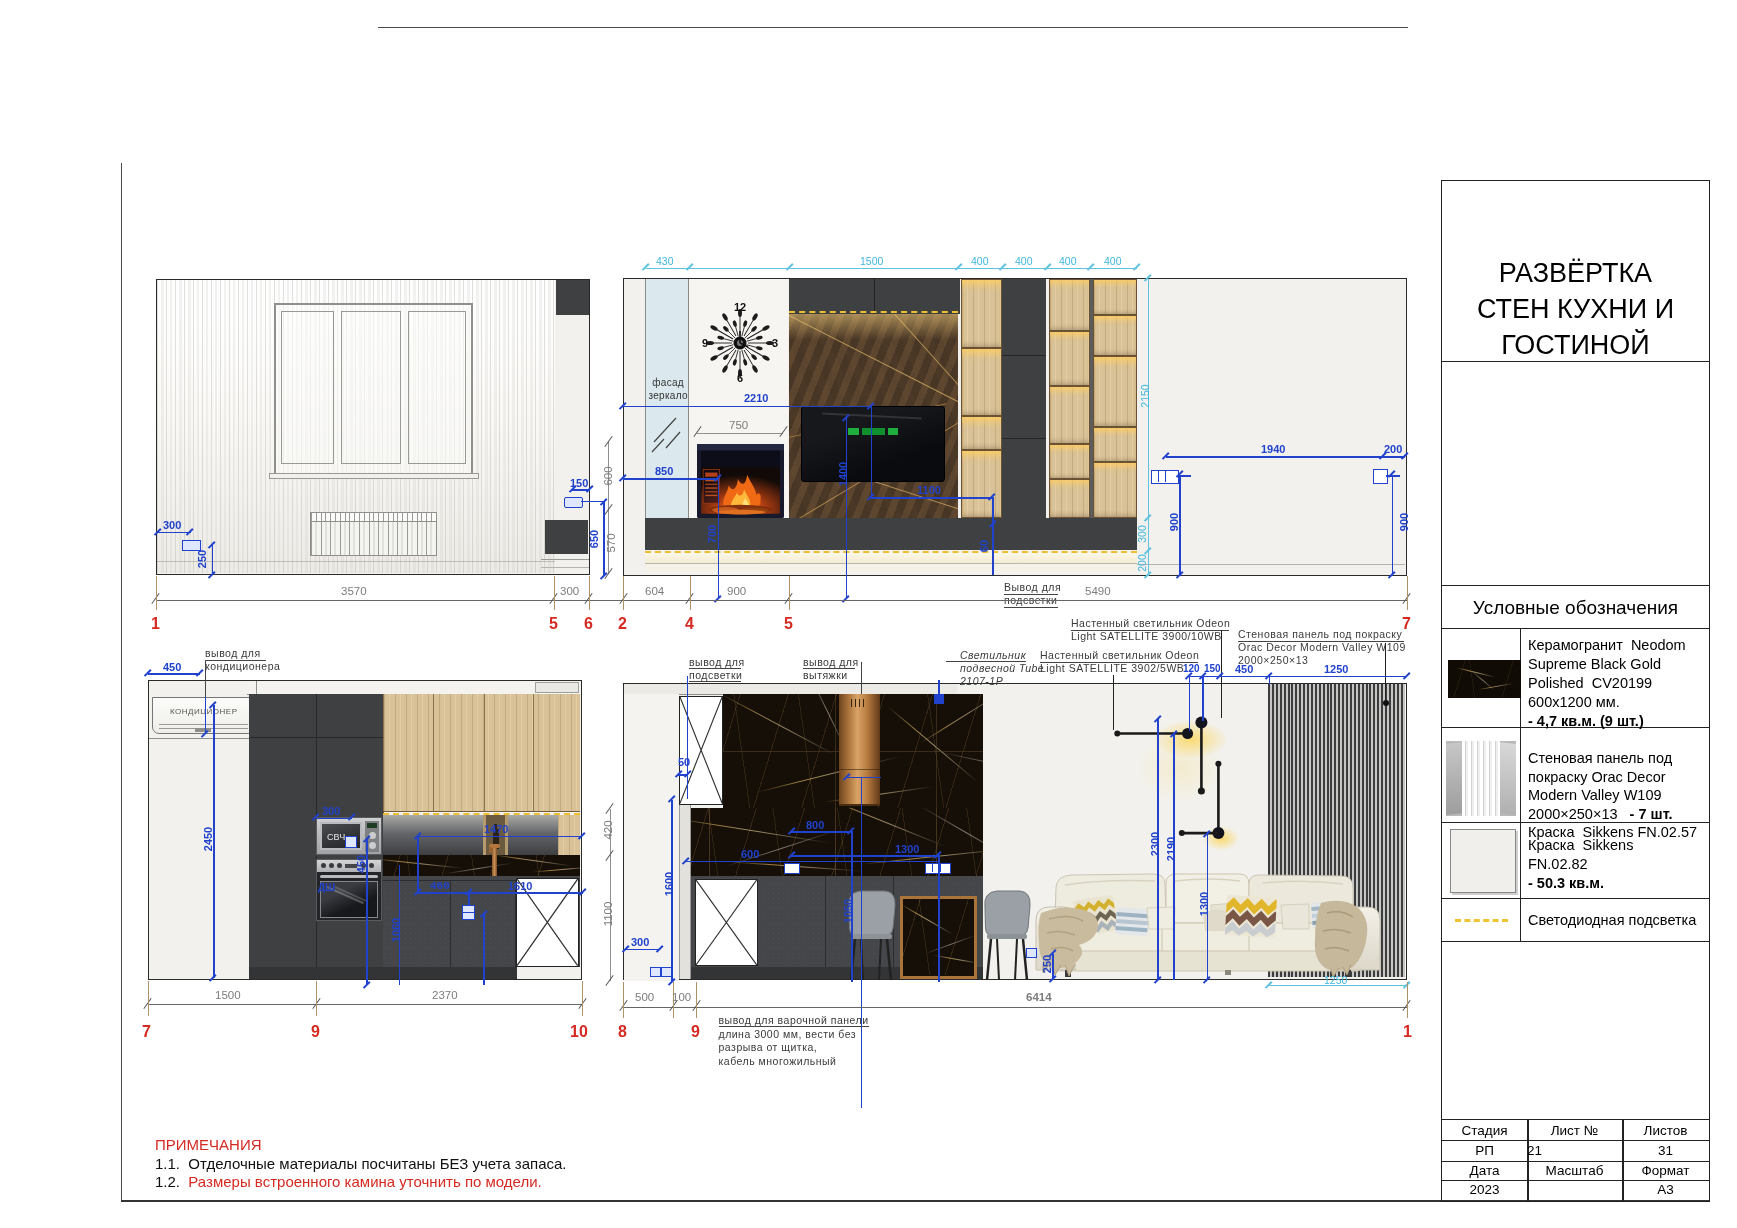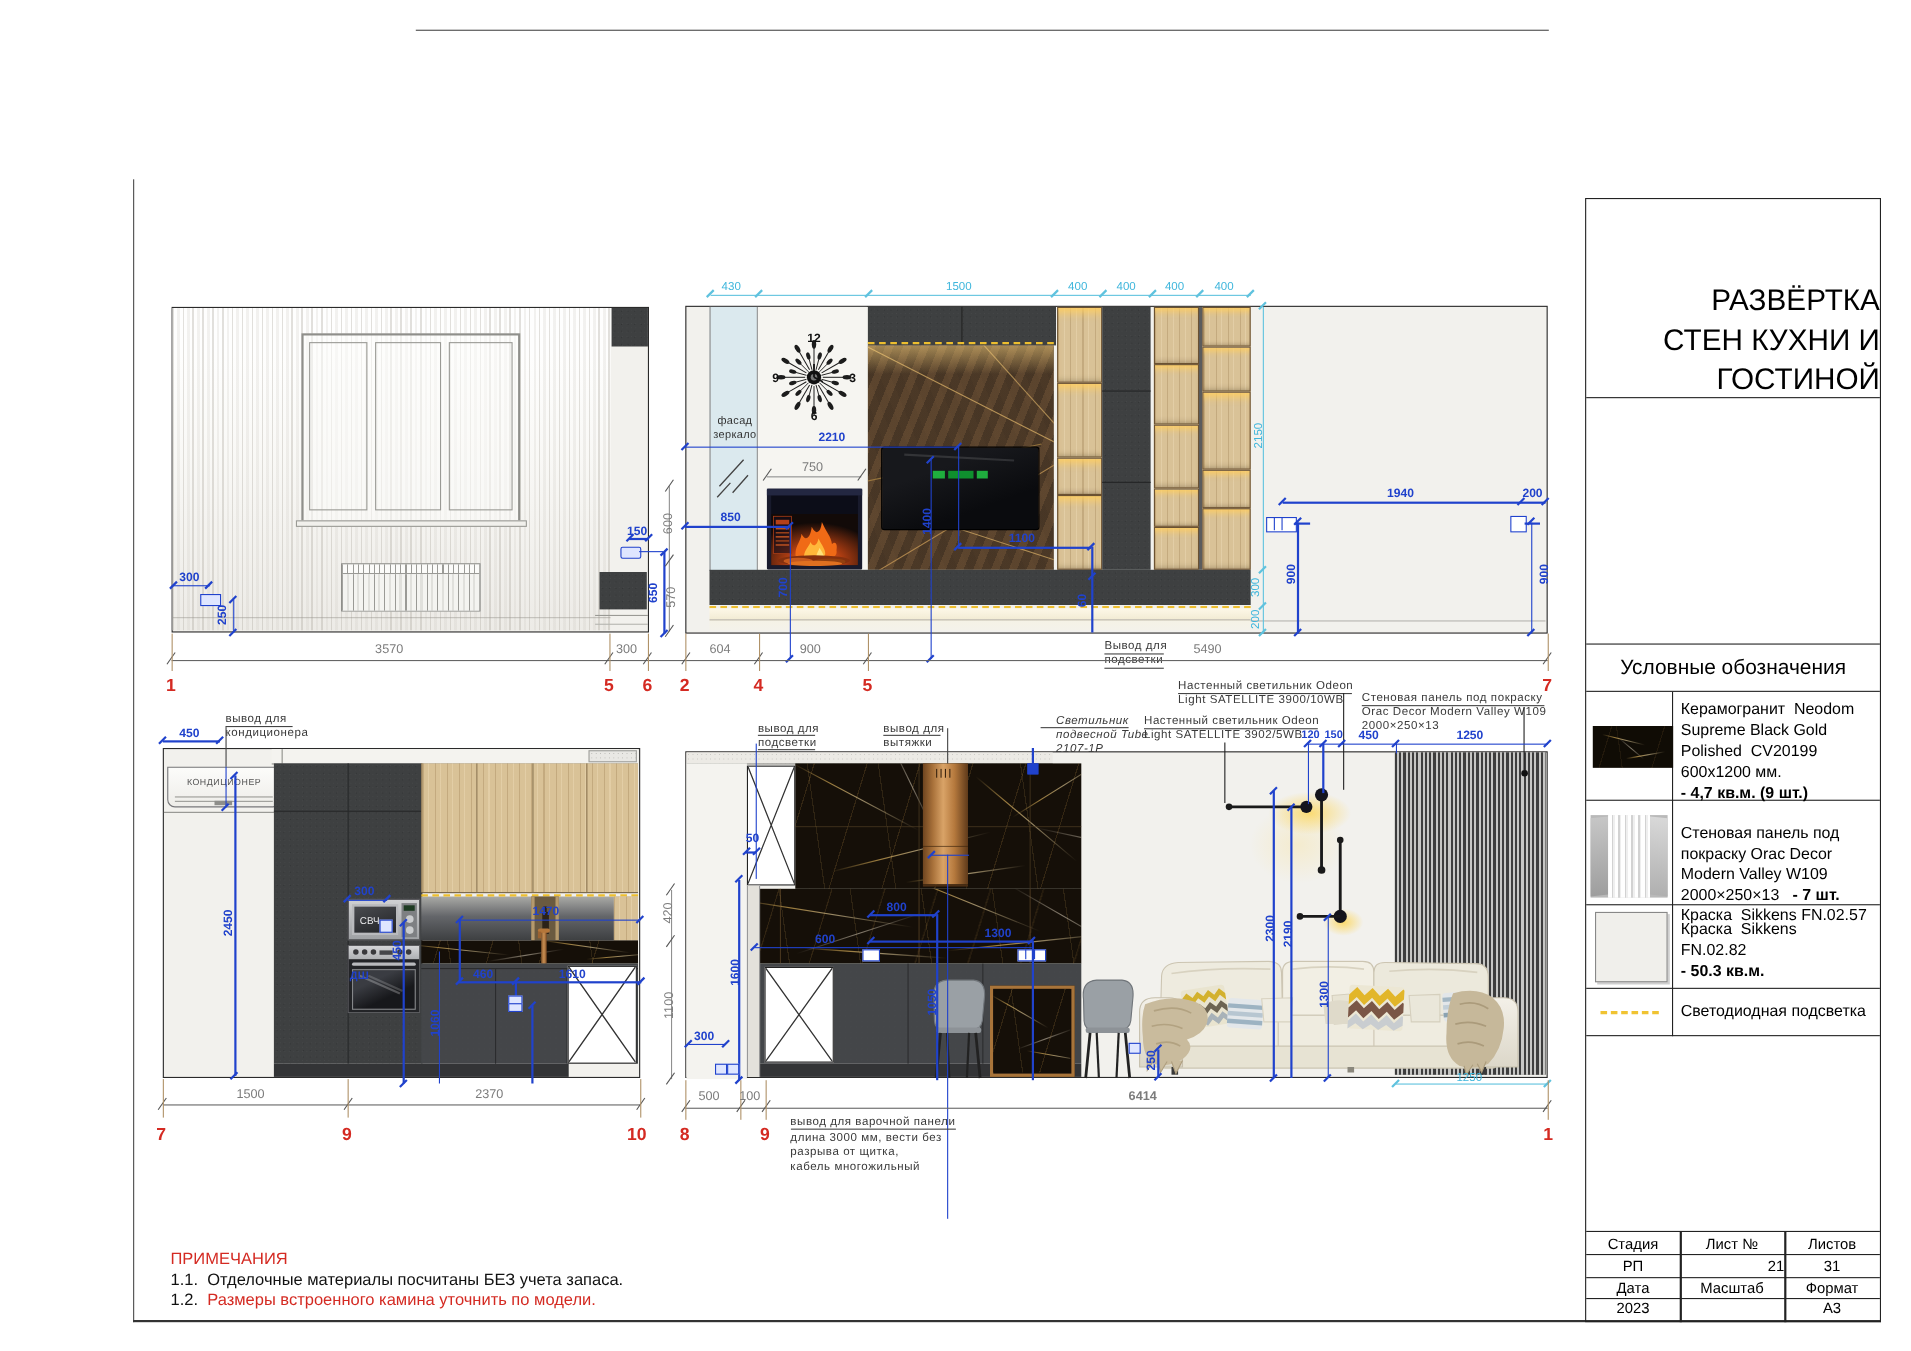--- a/index.html
+++ b/index.html
@@ -37,21 +37,21 @@
 
 <div class="hl" style="left:378px;top:27px;width:1030px;background:#4a4a4a;"></div>
 
 <div class="vl" style="left:121px;top:163px;height:1039px;background:#4a4a4a;"></div>
 
 <div class="hl" style="left:121px;top:1200px;width:1589px;height:2px;background:#333;"></div>
 
 <div class="abs" style="left:1441px;top:180px;width:269px;height:1022px;border:1px solid #222;box-sizing:border-box;">
 
 
-  <div class="abs" style="left:0;top:71px;width:267px;height:110px;border-bottom:1px solid #222;text-align:right;font-size:27px;line-height:36px;padding-top:3px;box-sizing:border-box;">РАЗВЁРТКА<br>СТЕН КУХНИ И<br>ГОСТИНОЙ</div>
+  <div class="abs" style="left:0;top:71px;width:267px;height:110px;border-bottom:1px solid #222;text-align:center;font-size:27px;line-height:36px;padding-top:3px;box-sizing:border-box;">РАЗВЁРТКА<br>СТЕН КУХНИ И<br>ГОСТИНОЙ</div>
 
   <div class="abs" style="left:0;top:404px;width:267px;height:44px;border-top:1px solid #222;border-bottom:1px solid #222;text-align:center;font-size:19px;padding-top:11px;box-sizing:border-box;">Условные обозначения</div>
 
   <div class="vl" style="left:78px;top:448px;height:313px;background:#222;"></div>
 
   <div class="abs" style="left:0;top:448px;width:267px;height:99px;border-bottom:1px solid #222;box-sizing:border-box;"></div>
 
   <div class="abs marble" style="left:6px;top:479px;width:73px;height:38px;">
         <div class="abs" style="left:0;top:0;width:100%;height:100%;background:rgba(10,7,3,0.4);"></div>
         <div class="vein" style="left:8px;top:12px;width:40px;transform:rotate(14deg);"></div>
@@ -86,21 +86,21 @@
   <div class="abs" style="left:0;top:938px;width:267px;height:82px;border-top:1.5px solid #222;box-sizing:border-box;">
     <div class="vl" style="left:85px;top:0;height:82px;background:#222;width:1.5px;"></div>
     <div class="vl" style="left:180px;top:0;height:82px;background:#222;width:1.5px;"></div>
     <div class="hl" style="left:0;top:20px;width:267px;background:#222;"></div>
     <div class="hl" style="left:0;top:40.5px;width:267px;background:#222;"></div>
     <div class="hl" style="left:0;top:60px;width:267px;background:#222;"></div>
     <div class="abs" style="left:0;top:3px;width:85px;text-align:center;font-size:13.5px;">Стадия</div>
     <div class="abs" style="left:85px;top:3px;width:95px;text-align:center;font-size:13.5px;">Лист №</div>
     <div class="abs" style="left:180px;top:3px;width:87px;text-align:center;font-size:13.5px;">Листов</div>
     <div class="abs" style="left:0;top:23px;width:85px;text-align:center;font-size:13.5px;">РП</div>
-    <div class="abs" style="left:85px;top:23px;width:95px;text-align:right;font-size:13.5px;">21</div>
+    <div class="abs" style="left:85px;top:23px;width:95px;text-align:left;font-size:13.5px;">21</div>
     <div class="abs" style="left:180px;top:23px;width:87px;text-align:center;font-size:13.5px;">31</div>
     <div class="abs" style="left:0;top:43px;width:85px;text-align:center;font-size:13.5px;">Дата</div>
     <div class="abs" style="left:85px;top:43px;width:95px;text-align:center;font-size:13.5px;">Масштаб</div>
     <div class="abs" style="left:180px;top:43px;width:87px;text-align:center;font-size:13.5px;">Формат</div>
     <div class="abs" style="left:0;top:62px;width:85px;text-align:center;font-size:13.5px;">2023</div>
     <div class="abs" style="left:180px;top:62px;width:87px;text-align:center;font-size:13.5px;">А3</div>
   </div>
 </div>
 
 <div class="wall" style="left:155.6px;top:279px;width:434.8px;height:296px;">
@@ -618,21 +618,21 @@
 <div class="bl" style="left:366.3px;top:838.6px;width:1.5px;height:146.4px;"></div>
 <div class="btick" style="left:362px;top:838px;"></div>
     <div class="btick" style="left:362px;top:984px;"></div>
 <div class="dimt rot" style="left:352px;top:858px;">450</div>
 
 <div class="dimt" style="left:318px;top:882px;font-size:10px;">ДШ</div>
 
 <div class="bl" style="left:417.4px;top:892.3px;width:51px;height:1.5px;"></div>
 <div class="btick" style="left:413px;top:891px;"></div>
     <div class="btick" style="left:464px;top:891px;"></div>
-<div class="dimt" style="left:430px;top:879.5px;">460</div>
+<div class="dimt" style="left:430px;top:879.5px;font-family:Liberation Mono, monospace;">460</div>
 
 <div class="bl" style="left:468.4px;top:892.3px;width:114.3px;height:1.5px;"></div>
 <div class="btick" style="left:578px;top:891px;"></div>
 <div class="dimt" style="left:508px;top:879.5px;">1610</div>
 
 <div class="bl" style="left:417.4px;top:835.9px;width:1.5px;height:57px;"></div>
 <div class="bl" style="left:398.6px;top:865px;width:1.5px;height:120px;"></div>
 <div class="dimt rot" style="left:384px;top:924px;">1060</div>
 <div class="bl" style="left:468.4px;top:892.3px;width:1.5px;height:24px;"></div>
 

